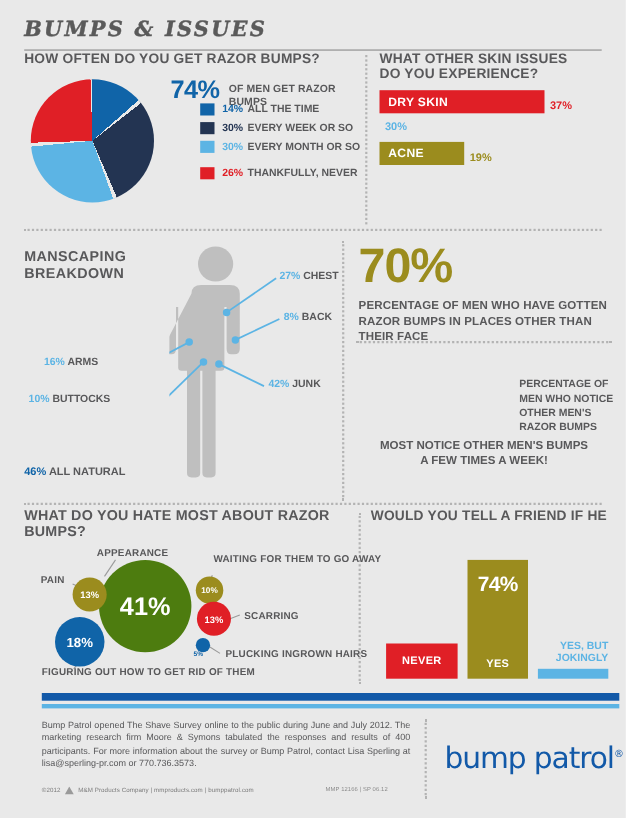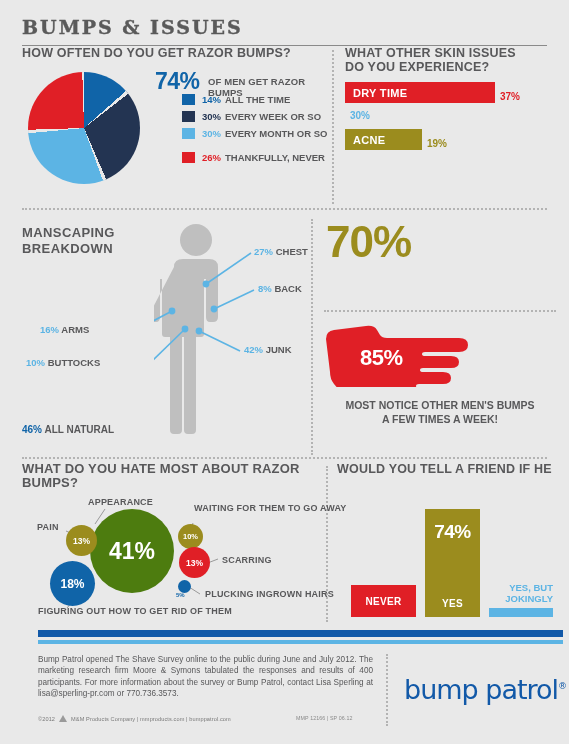--- a/index.html
+++ b/index.html
@@ -9,21 +9,21 @@
     font-family:"Liberation Sans", sans-serif;
     overflow:hidden;
   }
   .page {
     position:relative;
     width:569px; height:744px;
     background:#e9e9e9;
     padding:0;
   }
   
-  .header { padding:16px 24px 0 22px; }
+  .header { padding:16px 24px 0 22px;font-style:italic; }
   .title {
     font-family:"DejaVu Serif", serif;
     font-weight:bold;
     font-size:19px;
     letter-spacing:2.0px;
     color:#5a5a5a;
     -webkit-text-stroke:0.4px #5a5a5a;
   }
   .title-rule {
     margin-top:7px;
@@ -223,21 +223,21 @@
         </div>
       </div>
     </div>
 
     <div class="s1-right">
       <div class="secth">WHAT OTHER SKIN ISSUES</div>
       <div class="secth">DO YOU EXPERIENCE?</div>
 
       <div class="barblock">
         <div class="barrow">
-          <div class="bar" style="width:150px;background:#e01f26">DRY TIME</div>
+          <div class="bar" style="width:150px;background:#e01f26">DRY SKIN</div>
           <div class="barval" style="color:#e01f26">37%</div>
         </div>
         <div class="barrow">
           <div class="barval" style="color:#5cb4e4">30%</div>
         </div>
         <div class="barrow">
           <div class="bar" style="width:77px;background:#9b8c1e">ACNE</div>
           <div class="barval" style="color:#9b8c1e">19%</div>
         </div>
       </div>
@@ -298,30 +298,26 @@
       </div>
 
       <div class="allnat">
         <span class="p">46%</span>
         <span class="t">ALL NATURAL</span>
       </div>
     </div>
 
     <div class="s2-right">
       <div class="big70">70%</div>
+      <div class="big70sub">PERCENTAGE OF MEN WHO HAVE GOTTEN RAZOR BUMPS IN PLACES OTHER THAN THEIR FACE</div>
 
       <div class="hdots" style="position:absolute;left:2px;top:97px;width:232px;"></div>
 
-      <div class="hand-wrap">
-        <svg width="180" height="66" viewBox="0 0 180 66">
-          <path d="M8 18 q0-8 8-9 l32-4 q8-1 11 4 l3 5 q2 3 7 3 h72 q9 0 9 7 t-9 7 h-34 q-3 0 -3 2 t3 2 h26 q8 0 8 6 t-8 6 h-28 q-3 0 -3 2 t3 2 h20 q8 0 8 6 t-8 6 h-24 q-3 0 -3 2 t3 2 h10 q7 0 7 5 t-7 5 h-73 q-10 0 -16 -7 l-6 -7 q-4 -5 -4 -12 z" fill="#e01f26"></path>
-        </svg>
-        <div class="hand85">85%</div>
-      </div>
-
+
+      <div class="handsub">PERCENTAGE OF MEN WHO NOTICE OTHER MEN'S RAZOR BUMPS</div>
 
       <div class="mostnotice">
         <div>MOST NOTICE OTHER MEN'S BUMPS</div>
         <div>A FEW TIMES A WEEK!</div>
       </div>
     </div>
   </div>
 
   <div class="hdots" style="position:absolute;left:22px;top:457px;width:525px;"></div>
 

